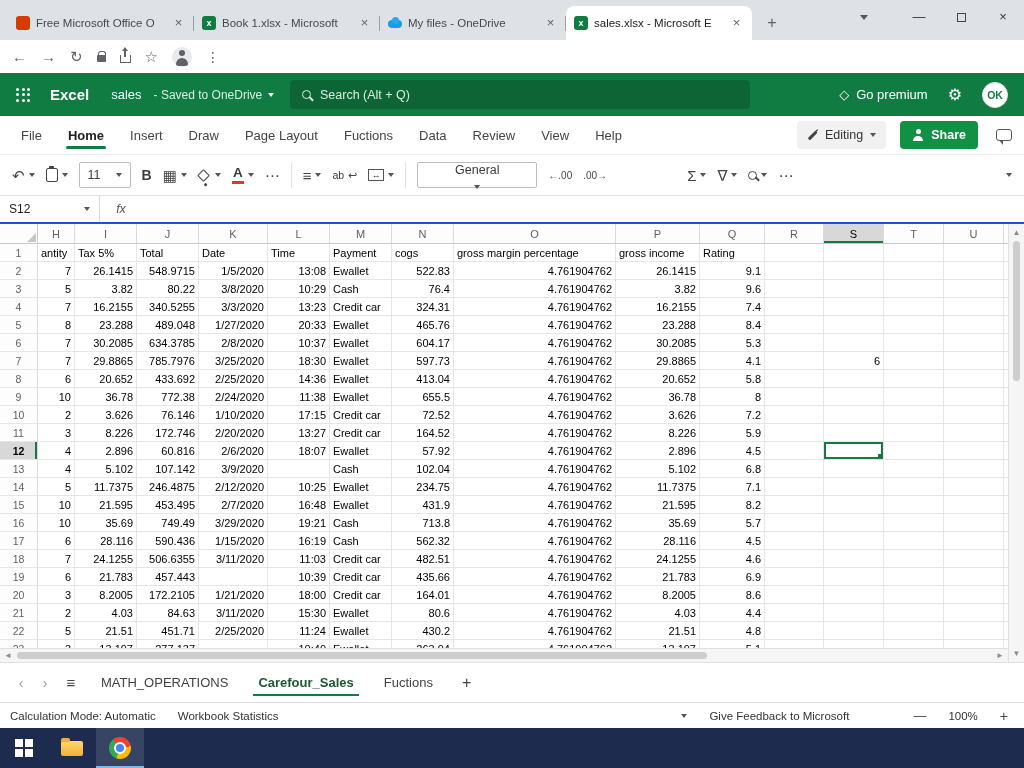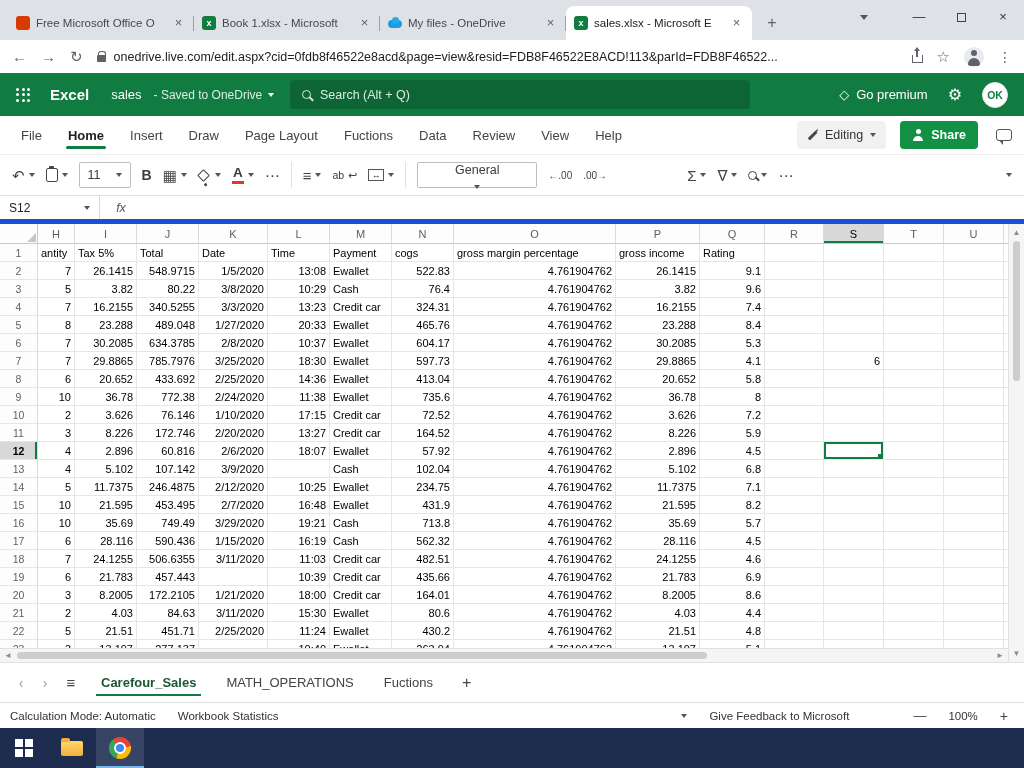--- a/index.html
+++ b/index.html
@@ -92,21 +92,21 @@
   .bucket::after{content:"";position:absolute;right:-6px;bottom:-3px;width:3px;height:3px;background:#444;border-radius:50%;}
   .mergebox{width:16px;height:12px;border:1px solid #555;font-size:9px;display:flex;align-items:center;justify-content:center;line-height:1;}
   .wrapt{font-size:10.5px;letter-spacing:0;}
   .decbtn{font-size:10px;color:#444;letter-spacing:0;}
   .magbtn .mag{border-color:#444;}
   .magbtn .mag::after{background:#444;}
   .tspacer{width:58px;}
   .collapsecar{margin-left:auto;}
 
   
-  .fbar{height:28px;display:flex;align-items:stretch;border-bottom:5px solid #1d4ed8;flex:none;font-size:12px;color:#222;}
+  .fbar{height:28px;display:flex;align-items:stretch;border-bottom:2px solid #1d4ed8;flex:none;font-size:12px;color:#222;}
   .namebox{width:100px;display:flex;align-items:center;justify-content:space-between;padding:0 9px;border-right:1px solid #d9d9d9;}
   .fx{width:42px;display:flex;align-items:center;justify-content:center;font-style:italic;color:#555;font-size:12.5px;}
   .finput{flex:1;display:flex;align-items:center;padding:0 8px;}
 
   
   .gridarea{flex:1;min-height:0;display:flex;overflow:hidden;}
   .gridmain{flex:1;position:relative;overflow:hidden;background:#fff;}
   .colheads{display:flex;height:20px;}
   .corner{width:38px;flex:none;border-right:1px solid #c9c9c9;border-bottom:1px solid #c9c9c9;position:relative;background:#fdfdfd;}
   .corner::after{content:"";position:absolute;right:1px;bottom:1px;border-left:9px solid transparent;border-bottom:9px solid #c6c6c6;}
@@ -192,21 +192,20 @@
       </span>
     <span class="wbtn">×</span>
   </div>
 </div>
 
 <div class="addrbar">
   <span class="navic">←</span>
   <span class="navic">→</span>
   <span class="navic">↻</span>
   <span class="lock"></span>
-  <span class="url">onedrive.live.com/edit.aspx?cid=0fdb8f46522e8acd&amp;page=view&amp;resid=FDB8F46522E8ACD!113&amp;parId=FDB8F46522...</span>
   <span class="shareic"></span>
   <span class="star">☆</span>
   <span class="avatarsm"></span>
   <span class="dots">⋮</span>
 </div>
 
 <div class="suite">
   <span class="waffle">
       <i></i>
       <i></i>
@@ -504,21 +503,21 @@
           <div class="rowfill"></div>
         </div>
         <div class="grow">
           <div class="rowh">9</div>
           <div class="cell ar" style="width: 37px;">10</div>
           <div class="cell ar" style="width: 62px;">36.78</div>
           <div class="cell ar" style="width: 62px;">772.38</div>
           <div class="cell ar" style="width: 69px;">2/24/2020</div>
           <div class="cell ar" style="width: 62px;">11:38</div>
           <div class="cell al" style="width: 62px;">Ewallet</div>
-          <div class="cell ar" style="width: 62px;">735.6</div>
+          <div class="cell ar" style="width: 62px;">655.5</div>
           <div class="cell ar" style="width: 162px;">4.761904762</div>
           <div class="cell ar" style="width: 84px;">36.78</div>
           <div class="cell ar" style="width: 65px;">8</div>
           <div class="cell ar" style="width: 59px;"></div>
           <div class="cell ar" style="width: 60px;"></div>
           <div class="cell ar" style="width: 60px;"></div>
           <div class="cell ar" style="width: 60px;"></div>
           <div class="rowfill"></div>
         </div>
         <div class="grow">
@@ -787,22 +786,22 @@
     <span class="spacer"></span>
     <span>▼</span>
   </div>
 </div>
 
 <div class="sheetbar">
   <span class="snav">‹</span>
   <span class="snav">›</span>
   <span class="sheetmenu">≡</span>
   <div class="stabs" style="display:flex;height:100%;">
+      <div class="stab">MATH_OPERATIONS</div>
       <div class="stab active">Carefour_Sales</div>
-      <div class="stab">MATH_OPERATIONS</div>
       <div class="stab">Fuctions</div>
     </div>
   <span class="addsheet">+</span>
 </div>
 
 <div class="statusbar">
   <span>Calculation Mode: Automatic</span>
   <span>Workbook Statistics</span>
   <span class="sbspacer"></span>
   <i class="car"></i>

